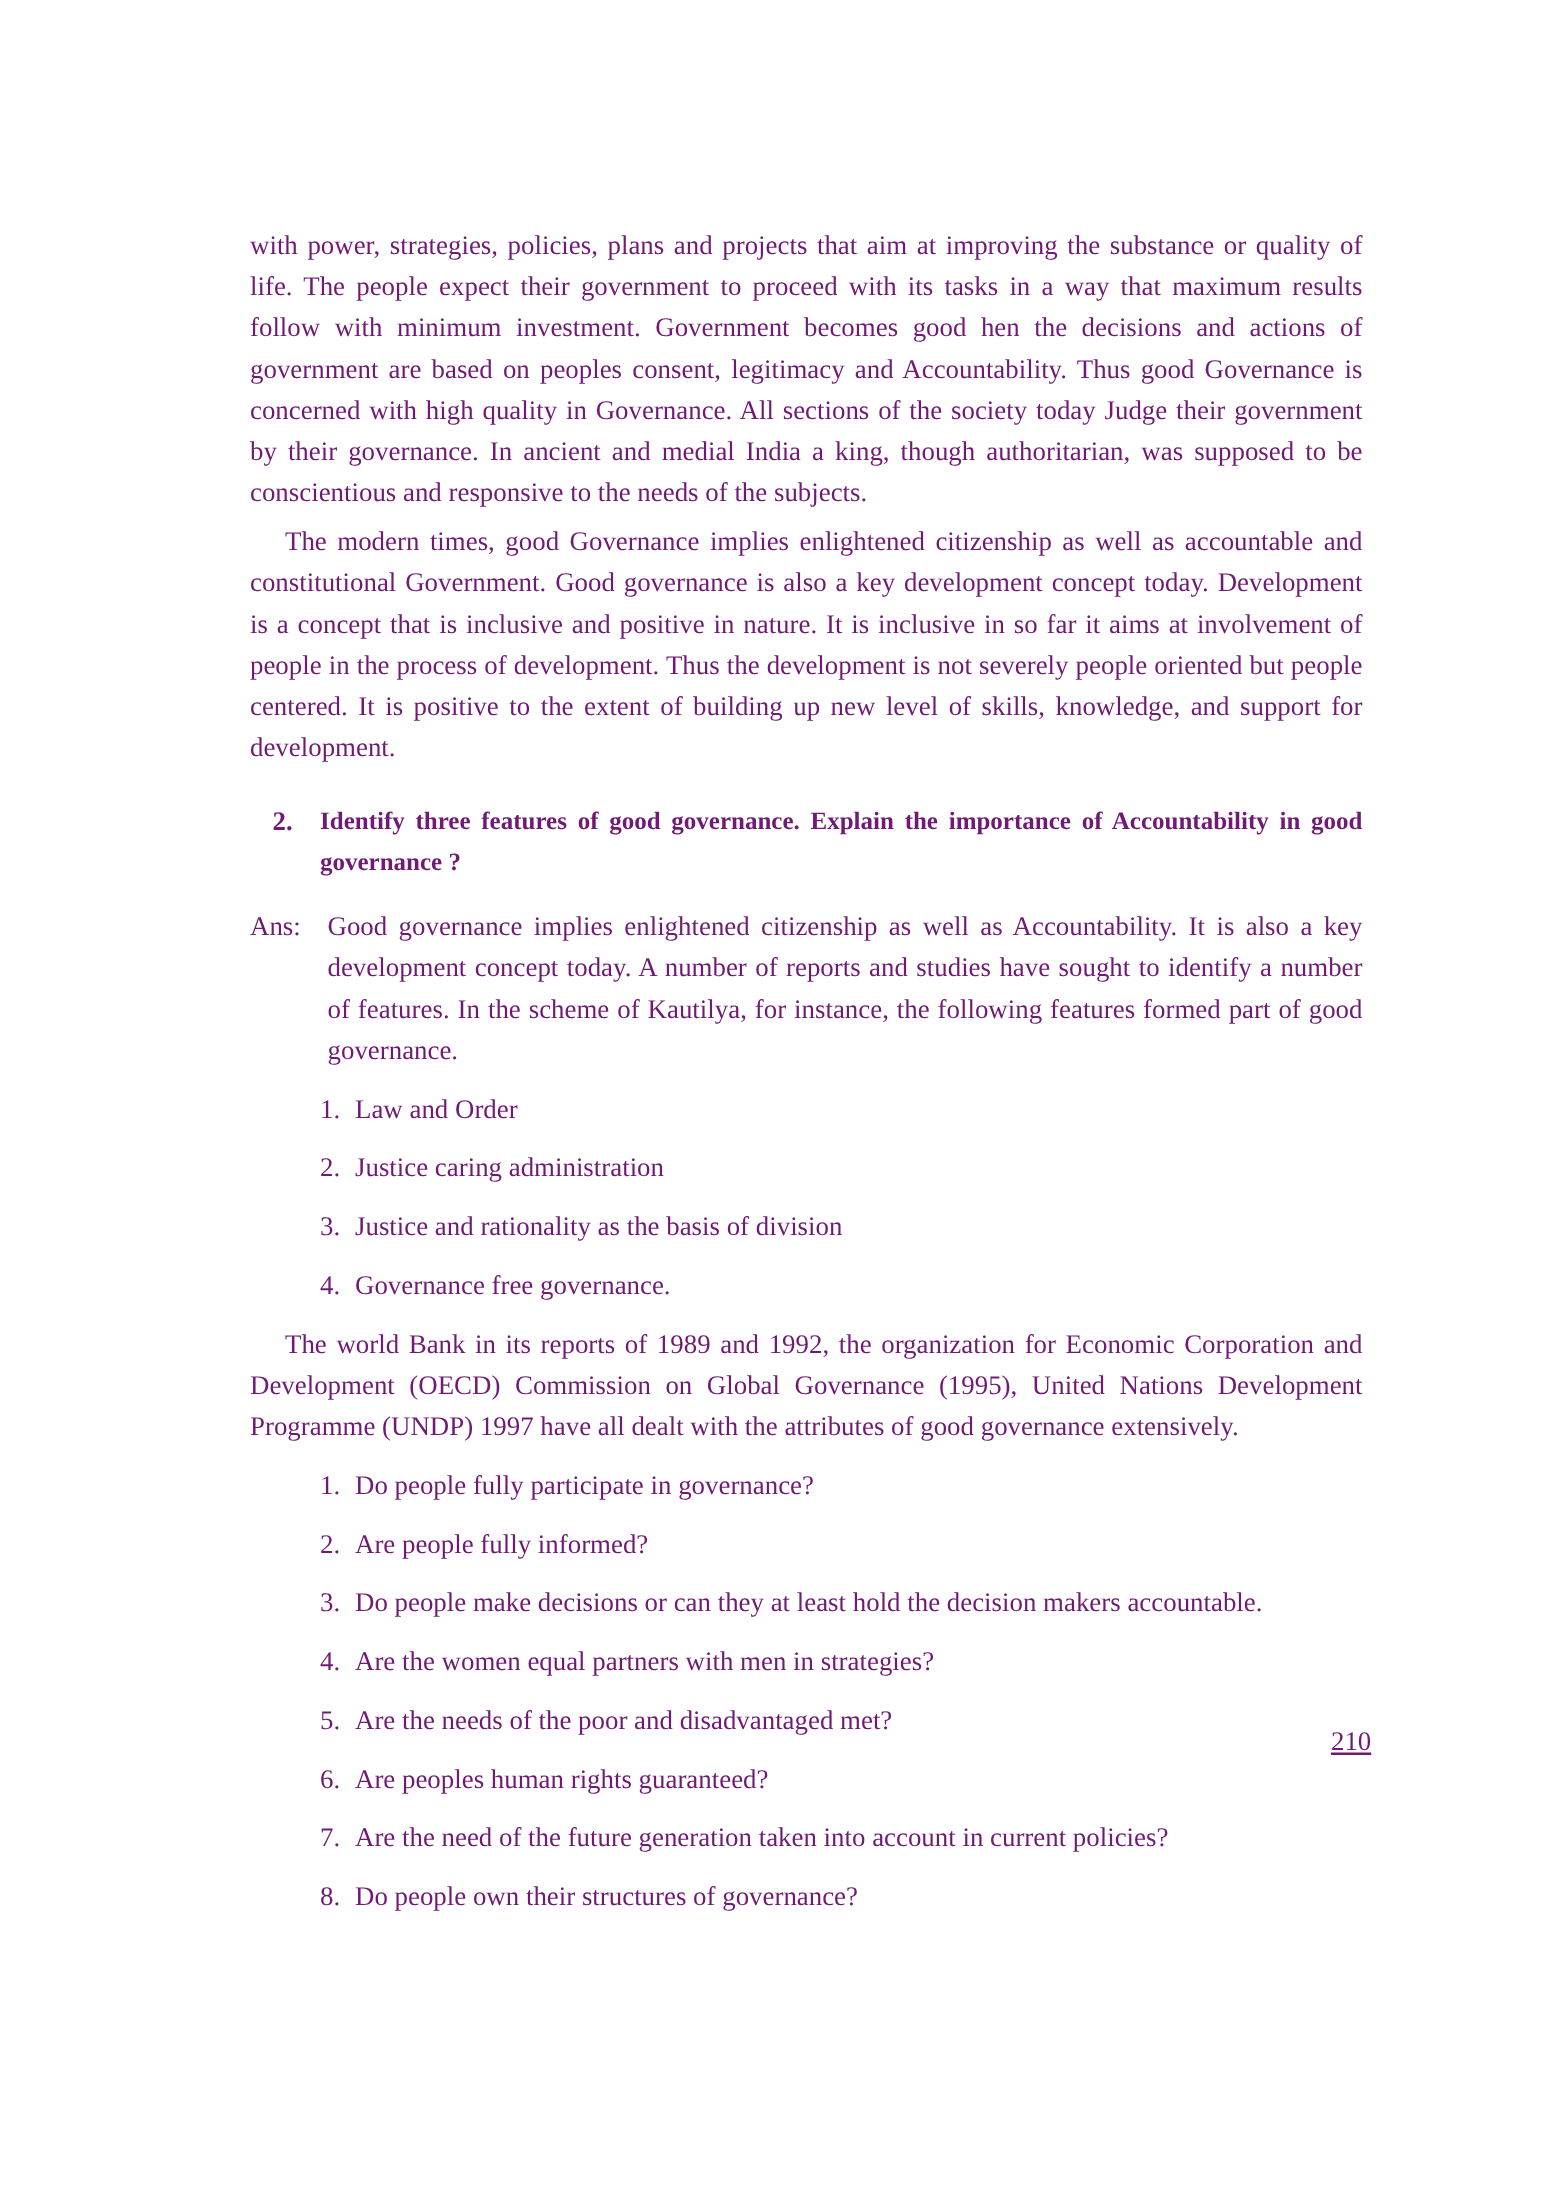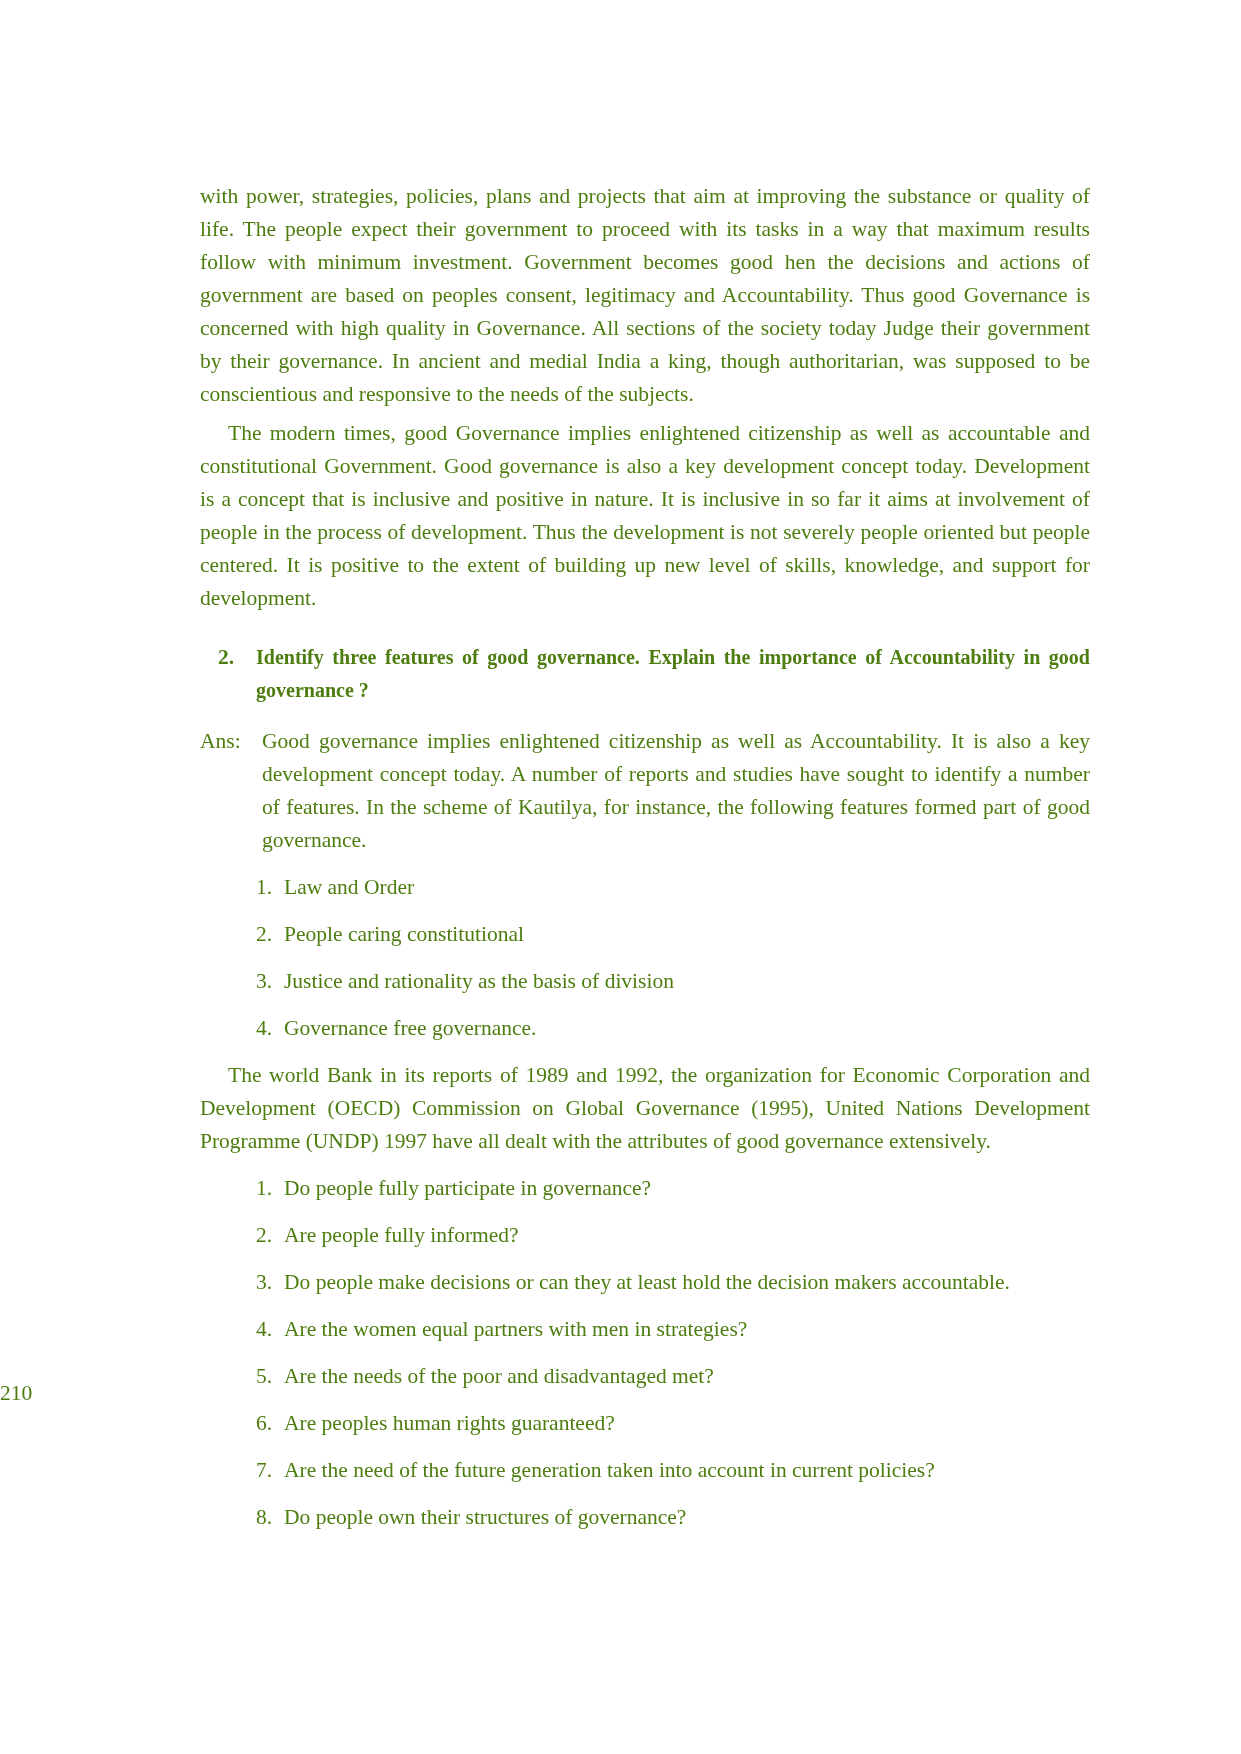--- a/index.html
+++ b/index.html
@@ -7,21 +7,21 @@
     padding: 0;
     background: #ffffff;
   }
   .page {
     position: relative;
     width: 1241px;
     height: 1754px;
     margin: 0 auto;
     background: #ffffff;
     font-family: "Liberation Serif", serif;
-    color: #4d7c0f;
+    color: #701a75;
     box-sizing: border-box;
   }
   .content {
     position: absolute;
     left: 200px;
     top: 180px;
     width: 890px;
   }
   p.para {
     margin: 0 0 6px 0;
@@ -90,23 +90,24 @@
     flex: 1;
   }
   .gap-top {
     margin-top: 20px;
   }
   .pagenum {
     position: absolute;
     top: 1381px;
     left: 0;
     width: 1097px;
-    text-align: left;
+    text-align: right;
     font-size: 21.5px;
     font-family: "Liberation Serif", serif;
+    text-decoration: underline;
   }
 </style>
 </head>
 <body>
 
 <div class="page">
 
   <div class="content">
 
     <p class="para">with power, strategies, policies, plans and projects that aim at improving the substance or quality of life. The people expect their government to proceed with its tasks in a way that maximum results follow with minimum investment.  Government becomes good hen the decisions and actions of government are based on peoples consent, legitimacy and Accountability.  Thus good Governance is concerned with high quality in Governance.  All sections of the society today Judge their government by their governance.  In ancient and medial India a king, though authoritarian, was supposed to be conscientious and responsive to the needs of the subjects.</p>
@@ -123,21 +124,21 @@
       <span class="anstext">Good governance implies enlightened citizenship as well as Accountability.  It is also a key development concept today.  A number of reports and studies have sought to identify a number of features.  In the scheme of Kautilya, for instance, the following features formed part of good governance.</span>
     </div>
 
     <ol class="numlist">
       <li>
         <span class="marker">1.</span>
         <span class="txt">Law and Order</span>
       </li>
       <li>
         <span class="marker">2.</span>
-        <span class="txt">People caring constitutional</span>
+        <span class="txt">Justice caring administration</span>
       </li>
       <li>
         <span class="marker">3.</span>
         <span class="txt">Justice and rationality as the basis of division</span>
       </li>
       <li>
         <span class="marker">4.</span>
         <span class="txt">Governance free governance.</span>
       </li>
     </ol>

